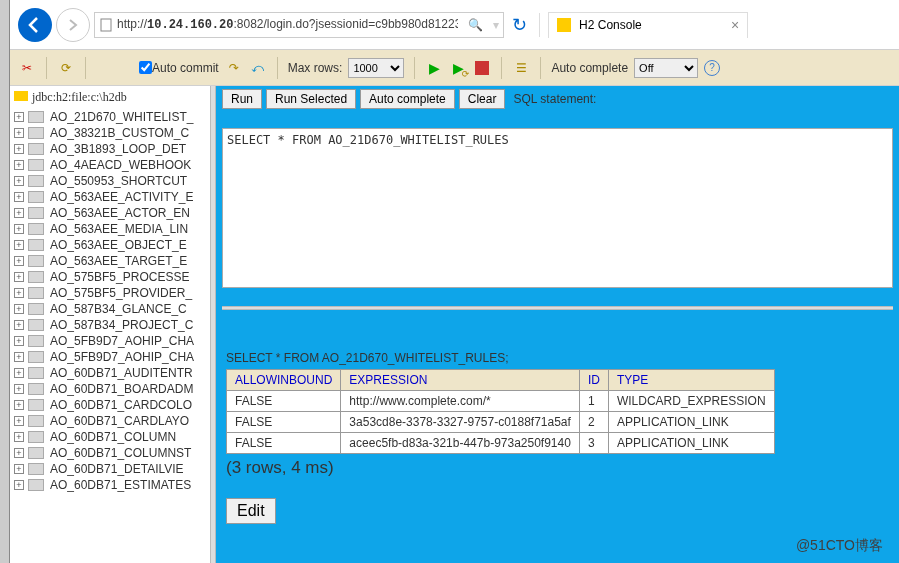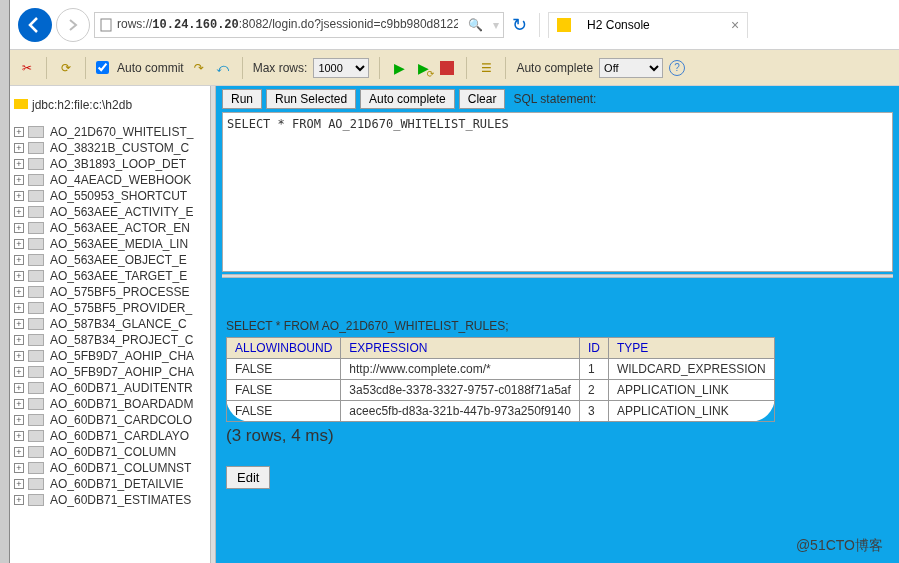--- a/index.html
+++ b/index.html
@@ -11,61 +11,61 @@
     .nav-btn { width: 34px; height: 34px; border-radius: 50%; display: flex; align-items: center; justify-content: center; }
     .nav-back { background: #0066cc; color: #fff; font-size: 18px; font-weight: bold; }
     .nav-fwd { border: 1px solid #ccc; color: #aaa; font-size: 16px; }
     .nav-refresh { color: #0066cc; font-size: 18px; margin: 0 4px; }
     .addr-bar { flex: 1; border: 1px solid #ccc; height: 26px; display: flex; align-items: center; padding: 0 4px; gap: 4px; max-width: 410px; }
     .addr-icon { width: 14px; height: 14px; display: flex; align-items: center; justify-content: center; color: #888; }
     .addr-text { flex: 1; color: #444; font-size: 12px; overflow: hidden; white-space: nowrap; }
     .addr-text .host { color: #333; font-weight: 600; font-family: Liberation Mono, monospace; }
     .search-icon { color: #444; font-size: 12px; margin: 0 6px; }
     .tab-sep { width: 1px; height: 24px; background: #ddd; margin: 0 4px; }
-    .browser-tab { display: flex; align-items: center; gap: 16px; padding: 4px 8px; border: 1px solid #ddd; border-bottom: none; height: 26px; width: 200px; background: #fff; }
+    .browser-tab { display: flex; align-items: center; gap: 8px; padding: 4px 8px; border: 1px solid #ddd; border-bottom: none; height: 26px; width: 200px; background: #fff; }
     .tab-icon { width: 14px; height: 14px; background: #fc0; display: inline-block; }
     .tab-close { margin-left: auto; color: #888; font-size: 14px; }
     
     .toolbar { margin-left: 10px; height: 36px; background: #eee5c9; border-bottom: 1px solid #d0d0d0; display: flex; align-items: center; padding: 0 8px; gap: 6px; font-size: 12px; }
     .tb-icon { width: 18px; height: 18px; display: flex; align-items: center; justify-content: center; cursor: pointer; }
     .tb-sep { width: 1px; height: 22px; background: #c8c0a0; margin: 0 4px; }
-    .tb-check { display: flex; align-items: center; gap: 8px; }
+    .tb-check { display: flex; align-items: center; gap: 0; margin-left: 43px; }
     .tb-label { color: #333; }
     .tb-select { height: 20px; border: 1px solid #aaa; font-size: 11px; }
     .tb-run { color: #0a0; font-size: 14px; }
     .tb-stop { width: 14px; height: 14px; background: #c33; }
     .tb-help { width: 16px; height: 16px; border-radius: 50%; border: 1px solid #4080d0; color: #4080d0; font-size: 10px; display: flex; align-items: center; justify-content: center; }
     
     .workspace { margin-left: 10px; display: flex; height: calc(563px - 86px); }
     
     .tree-pane { width: 206px; min-width: 206px; overflow: hidden; background: #fff; border-right: 1px solid #ccc; }
-    .tree-root { padding: 12px 4px; font-size: 12px; color: #333; }
+    .tree-root { padding: 4px 4px; font-size: 12px; color: #333; font-family: Liberation Serif, serif; }
     .tree-root-icon { width: 14px; height: 10px; background: #fc0; display: inline-block; margin-right: 4px; }
     .tree-item { display: flex; align-items: center; padding: 1px 4px; font-size: 12px; color: #333; white-space: nowrap; }
     .tree-expand { width: 10px; height: 10px; border: 1px solid #888; display: flex; align-items: center; justify-content: center; font-size: 9px; line-height: 1; margin-right: 4px; color: #555; }
     .tree-icon { width: 16px; height: 12px; background: #d8d8d8; border: 1px solid #aaa; margin-right: 6px; display: inline-block; }
     
     .main-pane { flex: 1; display: flex; flex-direction: column; background: #0ea5e9; position: relative; }
     .vsplit-handle { position: absolute; left: -6px; top: 0; width: 6px; height: 100%; background: #ddd; border-left: 1px solid #bbb; border-right: 1px solid #bbb; }
     
     .sql-toolbar { display: flex; align-items: center; gap: 4px; padding: 3px 6px; }
     .sql-btn { padding: 2px 8px; background: #f0f0f0; border: 1px solid #999; font-size: 12px; cursor: pointer; }
     .sql-label { margin-left: 4px; color: #333; }
     
-    .sql-editor { margin: 0 6px; background: #fff; border: 1px solid #aaa; height: 160px; padding: 4px; font-family: monospace; font-size: 12px; color: #333; resize: none; width: calc(100% - 12px); }
+    .sql-editor { margin: 16px 6px; background: #fff; border: 1px solid #aaa; height: 160px; padding: 4px; font-family: monospace; font-size: 12px; color: #333; resize: none; width: calc(100% - 12px); }
 
     .hsplit-handle { height: 4px; background: #ddd; margin: 2px 6px 4px 6px; border-top: 1px solid #bbb; border-bottom: 1px solid #bbb; }
     
     .results-area { flex: 1; padding: 4px 10px; overflow: auto; margin-top: 33px; }
     .result-sql { color: #333; margin-bottom: 4px; font-size: 12px; }
-    .result-table { border-collapse: collapse; background: #fff; border-radius: 25px; }
+    .result-table { border-collapse: collapse; background: #fff; }
     .result-table th { border: 1px solid #999; padding: 3px 8px; background: #eee5c9; color: #0000cc; font-weight: normal; text-align: left; font-size: 12px; }
     .result-table td { border: 1px solid #999; padding: 3px 8px; font-size: 12px; color: #333; }
     .result-meta { margin-top: 4px; color: #333; font-size: 17px; }
-    .edit-btn { margin-top: 20px; padding: 3px 10px; background: #f0f0f0; border: 1px solid #999; font-size: 13px; cursor: pointer; }
+    .edit-btn { margin-top: 20px; padding: 3px 10px; background: #f0f0f0; border: 1px solid #999; font-size: 16px; cursor: pointer; }
     
     .watermark { position: absolute; bottom: 8px; right: 16px; color: #404040; font-size: 14px; pointer-events: none; }
   </style>
 </head>
 <body>
 
 <div class="left-bar"></div>
 
 <div class="browser-chrome">
   <div class="nav-btn nav-back">
@@ -78,21 +78,21 @@
         <path d="M4 2l6 5-6 5" stroke="#bbb" stroke-width="2" fill="none"></path>
       </svg>
   </div>
   <div class="addr-bar">
     <span class="addr-icon">
       <svg width="12" height="14" viewBox="0 0 12 14">
           <rect x="1" y="1" width="10" height="12" fill="#fff" stroke="#888"></rect>
         </svg>
     </span>
     <span class="addr-text">
-      <span>rows://</span><span class="host">10.24.160.20</span><span>:8082/login.do?jsessionid=c9bb980d81223e1e8</span>
+      <span>http://</span><span class="host">10.24.160.20</span><span>:8082/login.do?jsessionid=c9bb980d81223e1e8</span>
     </span>
     <span class="search-icon">🔍</span>
     <span style="color:#ccc">▾</span>
   </div>
   <span class="nav-refresh">↻</span>
   <div class="tab-sep"></div>
   <div class="browser-tab">
     <span class="tab-icon"></span>
     <span>H2 Console</span>
     <span class="tab-close">×</span>

